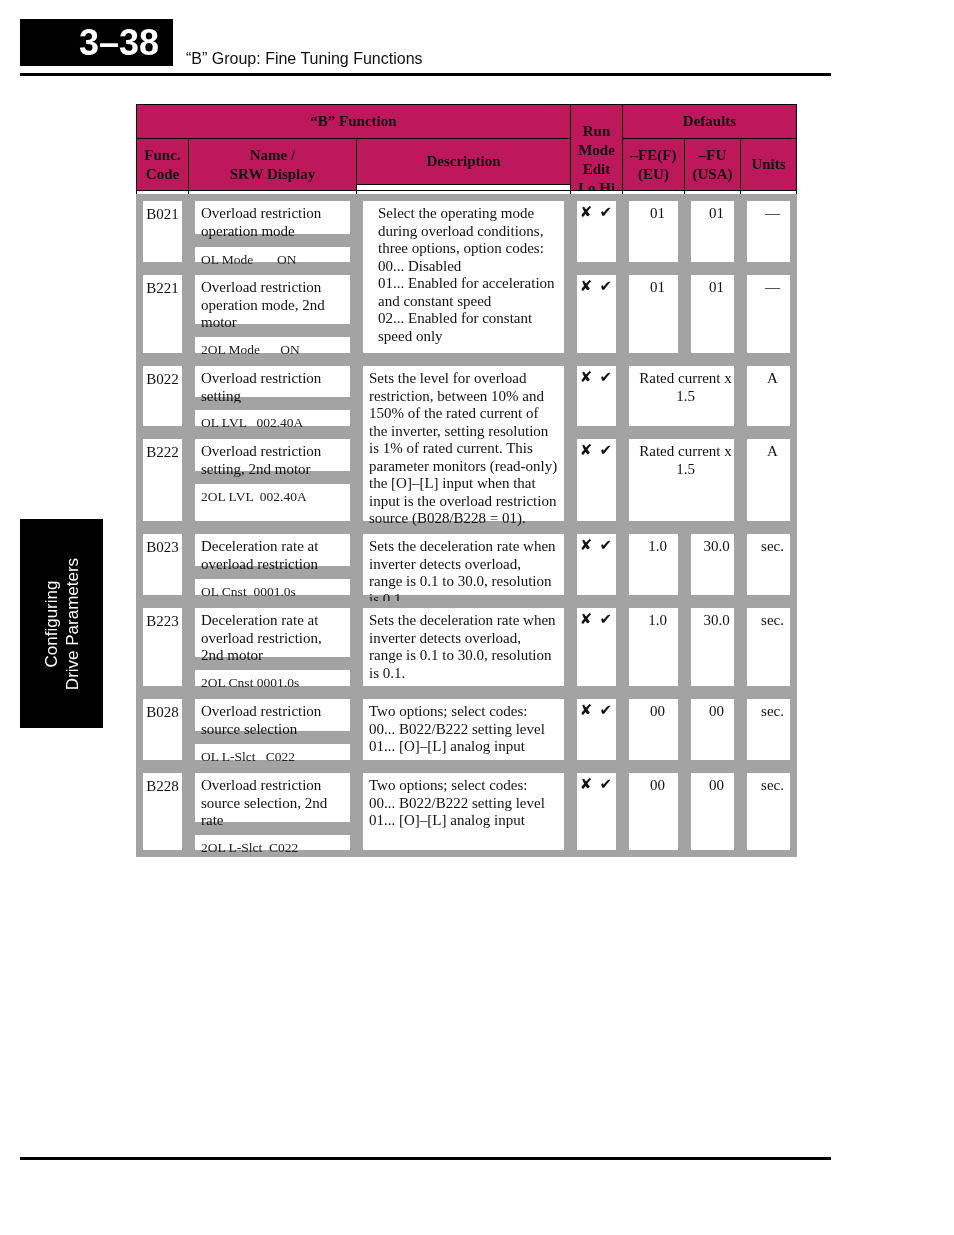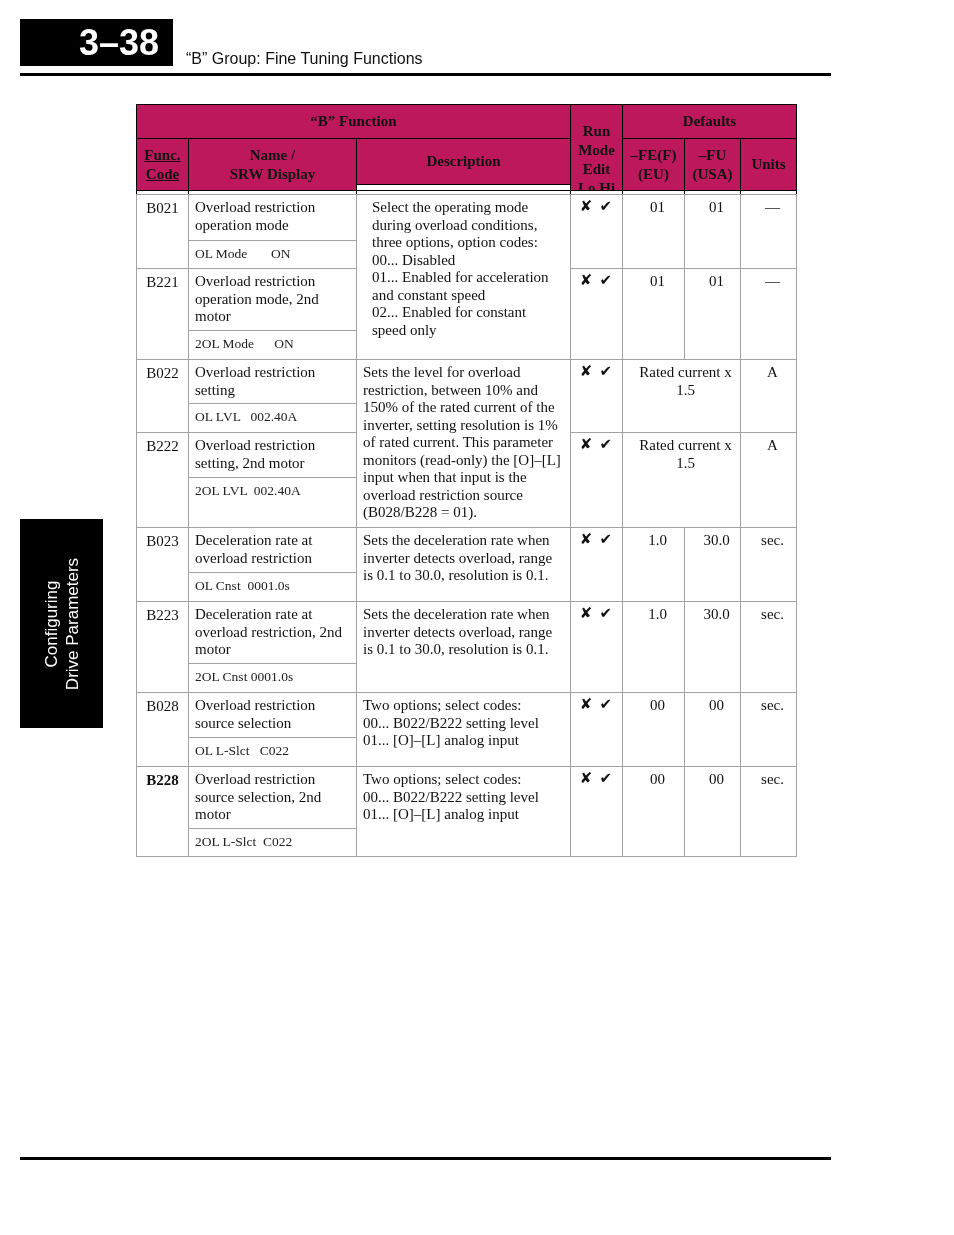--- a/index.html
+++ b/index.html
@@ -17,21 +17,21 @@
   .side-tab { left: 20px; top: 519px; width: 83px; height: 209px; background: #000; }
   .side-text { left: 20px; top: 519px; width: 83px; height: 209px; }
   .side-text .inner { position: absolute; left: 50%; top: 50%; width: 209px;
                       transform: translate(-50%, -50%) rotate(-90deg);
                       color: #fff; font-family: "Liberation Sans", sans-serif;
                       font-size: 17px; line-height: 21px; text-align: center; }
 
   .hdr { background: #be185d; border: 1px solid #000; font-weight: bold; font-size: 15px;
          line-height: 19px; display: flex; align-items: center; justify-content: center;
          text-align: center; }
-  .cell { border: 1px solid #a3a3a3; font-size: 15px; line-height: 17.5px; background: #fff; }
+  .cell { border: 7px solid #a3a3a3; font-size: 15px; line-height: 17.5px; background: #fff; }
   .code { padding: 5px 0 0 0; text-align: center; }
   .name { padding: 4px 6px 0 6px; }
   .disp { padding: 4px 6px 0 6px; font-family: Liberation Serif, serif; font-size: 13.5px;
           white-space: pre; line-height: 17px; color: #222; }
   .desc { padding: 4px 6px 0 6px; }
   .run { padding: 3px 0 0 0; text-align: center; font-family: "DejaVu Sans", sans-serif;
          font-size: 15px; font-weight: bold; letter-spacing: 1px; }
   .val { padding: 4px 2px 0 10px; text-align: center; }
 </style>
 </head>
@@ -56,21 +56,21 @@
   <div class="abs hdr" style="left:570px;top:104px;width:53px;height:112px;">
     <div>
       <div>Run</div>
       <div>Mode</div>
       <div>Edit</div>
       <div>Lo Hi</div>
     </div>
   </div>
   <div class="abs hdr" style="left:622px;top:104px;width:175px;height:35px;">Defaults</div>
 
-  <div class="abs hdr" style="left:136px;top:138px;width:53px;height:53px;text-decoration:underline;">
+  <div class="abs hdr" style="left:136px;top:138px;width:53px;height:53px;">
     <div>
         <div>Func.</div>
         <div>Code</div>
       </div>
   </div>
   <div class="abs hdr" style="left:188px;top:138px;width:169px;height:53px;">
     <div>
         <div>Name /</div>
         <div>SRW Display</div>
       </div>
@@ -160,22 +160,22 @@
   <div class="abs cell name" style="left:188px;top:692px;width:169px;height:46px;">Overload restriction source selection</div>
   <div class="abs cell disp" style="left:188px;top:737px;width:169px;height:30px;">OL L-Slct   C022</div>
   <div class="abs cell desc" style="left:356px;top:692px;width:215px;height:75px;white-space:pre-line;">Two options; select codes:
 00... B022/B222 setting level
 01... [O]–[L] analog input</div>
   <div class="abs cell run" style="left:570px;top:692px;width:53px;height:75px;">✘ ✔</div>
   <div class="abs cell val" style="left:622px;top:692px;width:63px;height:75px;">00</div>
   <div class="abs cell val" style="left:684px;top:692px;width:57px;height:75px;">00</div>
   <div class="abs cell val" style="left:740px;top:692px;width:57px;height:75px;">sec.</div>
 
-  <div class="abs cell code" style="left:136px;top:766px;width:53px;height:91px;font-weight:bold;">B228</div>
-  <div class="abs cell name" style="left:188px;top:766px;width:169px;height:63px;">Overload restriction source selection, 2nd motor</div>
+  <div class="abs cell code" style="left:136px;top:766px;width:53px;height:91px;">B228</div>
+  <div class="abs cell name" style="left:188px;top:766px;width:169px;height:63px;">Overload restriction source selection, 2nd rate</div>
   <div class="abs cell disp" style="left:188px;top:828px;width:169px;height:29px;">2OL L-Slct  C022</div>
   <div class="abs cell desc" style="left:356px;top:766px;width:215px;height:91px;white-space:pre-line;">Two options; select codes:
 00... B022/B222 setting level
 01... [O]–[L] analog input</div>
   <div class="abs cell run" style="left:570px;top:766px;width:53px;height:91px;">✘ ✔</div>
   <div class="abs cell val" style="left:622px;top:766px;width:63px;height:91px;">00</div>
   <div class="abs cell val" style="left:684px;top:766px;width:57px;height:91px;">00</div>
   <div class="abs cell val" style="left:740px;top:766px;width:57px;height:91px;">sec.</div>
 </div>
 

